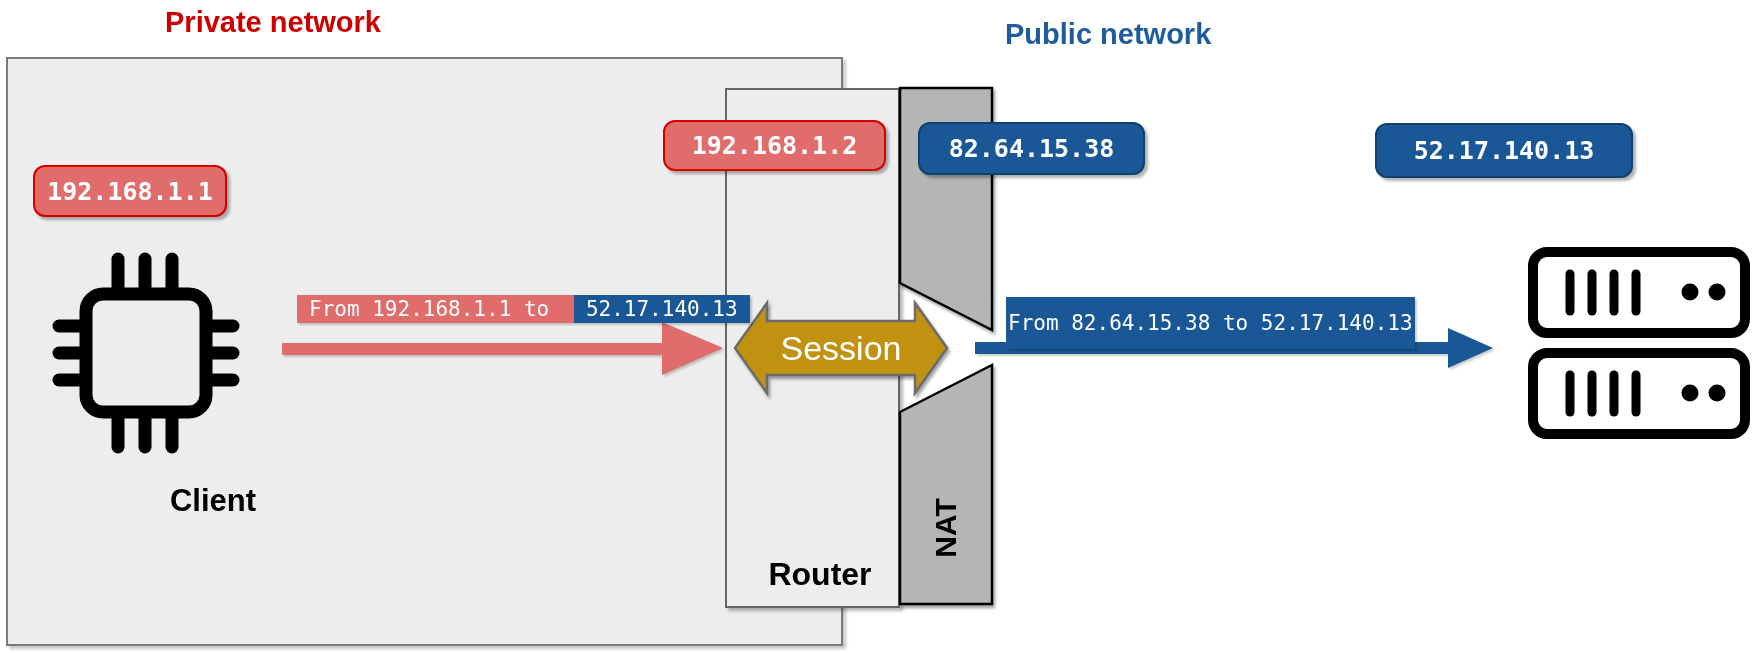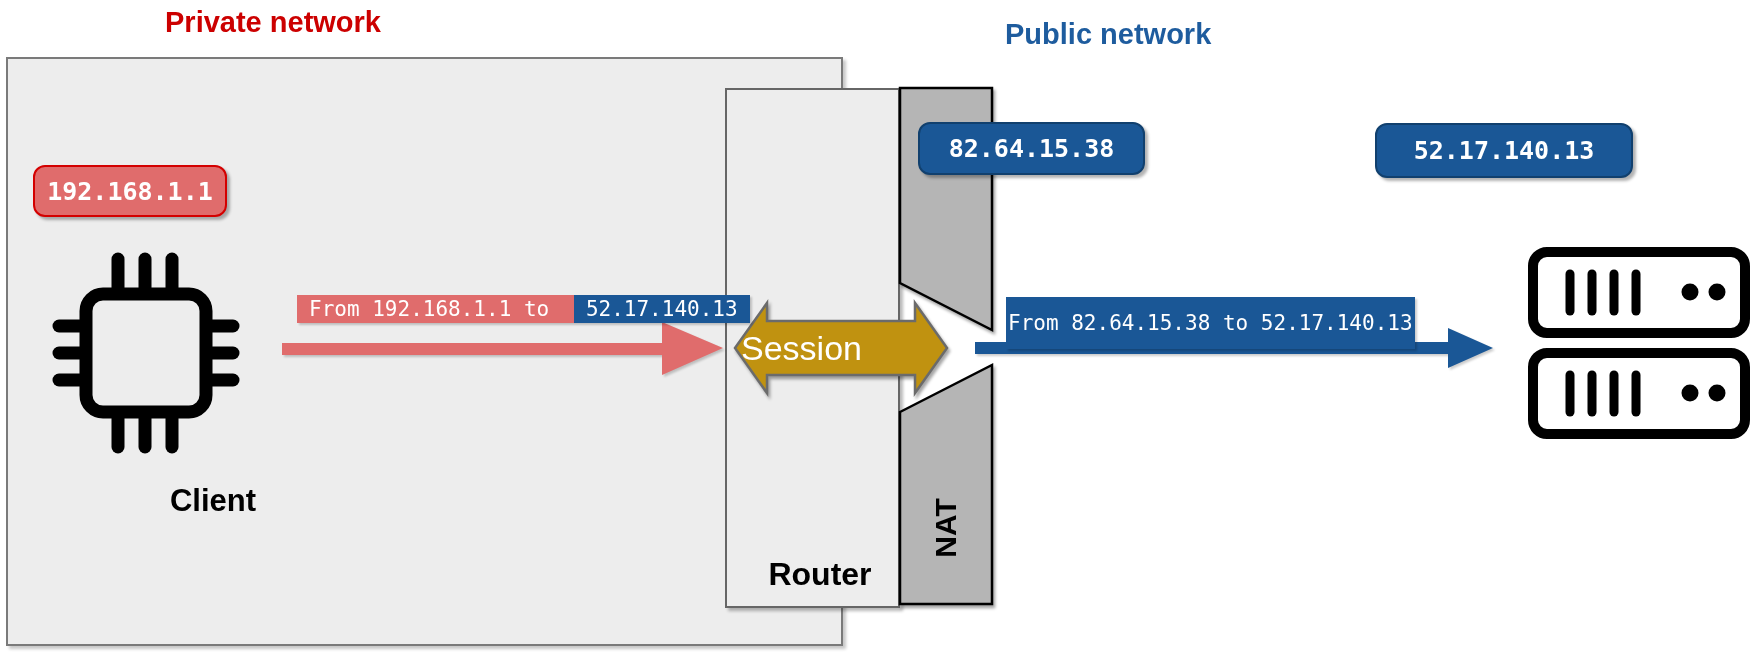--- a/index.html
+++ b/index.html
@@ -52,21 +52,21 @@
     font-family:"DejaVu Sans Mono",monospace;font-size:21px;color:#fff;
     box-shadow:2px 2px 2px rgba(0,0,0,0.2);
   }
   .flow-label span{white-space:pre;display:inline-block;height:28px;padding:0 12px;}
   .seg-pink{background:var(--arrow-pink,#e06c6c);}
   .seg-blue{background:var(--arrow-blue,#1a5796);}
   .flow-label.l-private{left:297px;top:295px;}
   .flow-label.l-public{left:1006px;top:297px;background:var(--arrow-blue,#1a5796);padding:12px 2px;}
   
   .session-label{
-    position:absolute;left:741px;top:329px;width:200px;
+    position:absolute;left:741px;top:329px;width:200px;text-align:center;
     font-size:34px;color:#fff;line-height:38px;
   }
   
   .node-label{position:absolute;width:220px;text-align:center;font-weight:bold;font-size:31px;color:#000;}
   .node-label.client{left:36px;top:483px;text-align:right;}
   .node-label.router{left:710px;top:556px;font-size:32px;}
   .node-label.server{left:1530px;top:483px;}
   .nat-label{
     position:absolute;left:896px;top:508px;width:100px;height:40px;line-height:40px;
     text-align:center;font-weight:bold;font-size:30px;color:#000;
@@ -127,20 +127,21 @@
       <line class="rack-slot" x1="1614" y1="375" x2="1614" y2="412"></line>
       <line class="rack-slot" x1="1636" y1="375" x2="1636" y2="412"></line>
       <circle class="rack-dot" cx="1690" cy="393" r="8.5"></circle>
       <circle class="rack-dot" cx="1717" cy="393" r="8.5"></circle>
     </g>
   </svg>
 
   <div class="session-label">Session</div>
 
   <div class="badge red b-client">192.168.1.1</div>
+  <div class="badge red b-router">192.168.1.2</div>
   <div class="badge blue b-nat">82.64.15.38</div>
   <div class="badge blue b-server">52.17.140.13</div>
 
   <div class="flow-label l-private"><span class="seg-pink">From 192.168.1.1 to </span><span class="seg-blue">52.17.140.13</span></div>
   <div class="flow-label l-public">From 82.64.15.38 to 52.17.140.13</div>
 
   <div class="node-label client">Client</div>
   <div class="node-label router">Router</div>
   <div class="nat-label">NAT</div>
 

